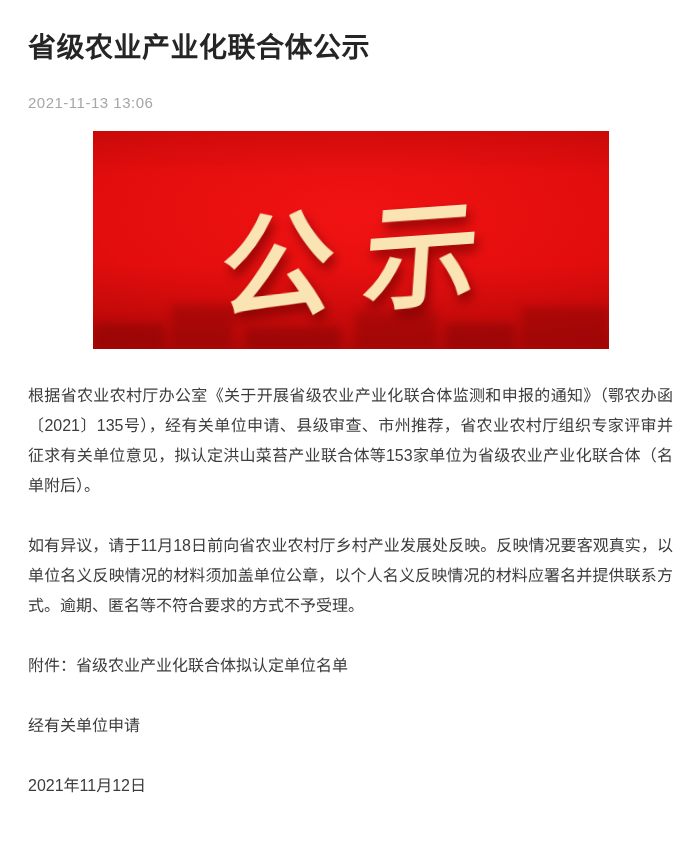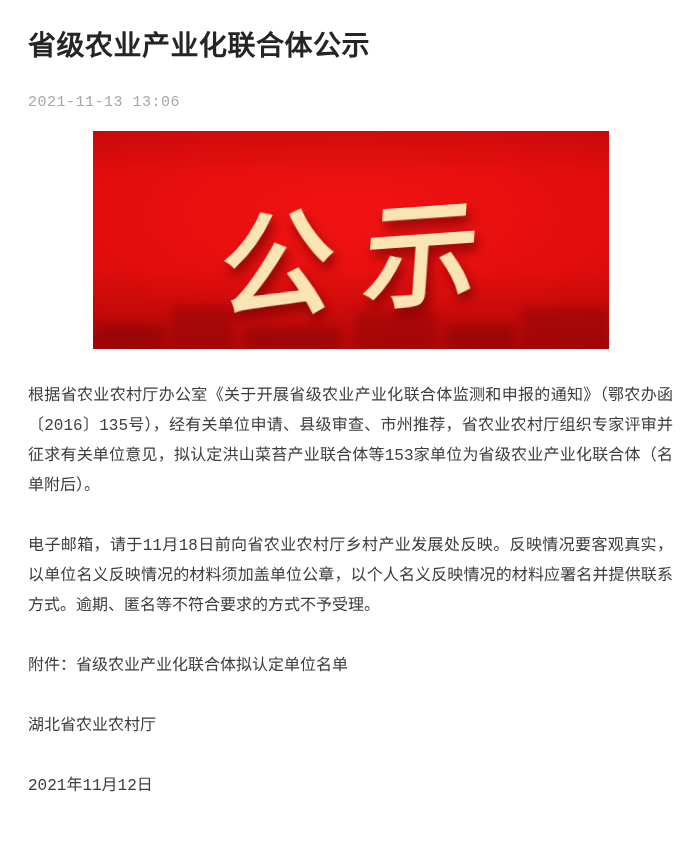--- a/index.html
+++ b/index.html
@@ -6,21 +6,20 @@
   html, body { margin: 0; padding: 0; }
   body {
     width: 699px;
     min-height: 865px;
     background: #ffffff;
     font-family: "Liberation Sans", "DejaVu Sans", sans-serif;
   }
   .page {
     width: 699px;
     padding: 0 26px 4px 28px;
-    font-family: Liberation Mono, monospace;
   }
   .page-title {
     margin: 32px 0 0;
     font-size: 28px;
     line-height: 32px;
     font-weight: 700;
     letter-spacing: 0.5px;
     color: #252525;
   }
   .pub-date {
@@ -92,25 +91,25 @@
   <h1 class="page-title">省级农业产业化联合体公示</h1>
 
   <div class="pub-date">2021-11-13 13:06</div>
 
   <div class="banner">
     <div class="banner-skyline"></div>
     <div class="banner-text">公示</div>
   </div>
 
   <div class="article">
-    <p>根据省农业农村厅办公室《关于开展省级农业产业化联合体监测和申报的通知》（鄂农办函〔2016〕135号），经有关单位申请、县级审查、市州推荐，省农业农村厅组织专家评审并征求有关单位意见，拟认定洪山菜苔产业联合体等153家单位为省级农业产业化联合体（名单附后）。</p>
+    <p>根据省农业农村厅办公室《关于开展省级农业产业化联合体监测和申报的通知》（鄂农办函〔2021〕135号），经有关单位申请、县级审查、市州推荐，省农业农村厅组织专家评审并征求有关单位意见，拟认定洪山菜苔产业联合体等153家单位为省级农业产业化联合体（名单附后）。</p>
 
-    <p>电子邮箱，请于11月18日前向省农业农村厅乡村产业发展处反映。反映情况要客观真实，以单位名义反映情况的材料须加盖单位公章，以个人名义反映情况的材料应署名并提供联系方式。逾期、匿名等不符合要求的方式不予受理。</p>
+    <p>如有异议，请于11月18日前向省农业农村厅乡村产业发展处反映。反映情况要客观真实，以单位名义反映情况的材料须加盖单位公章，以个人名义反映情况的材料应署名并提供联系方式。逾期、匿名等不符合要求的方式不予受理。</p>
 
 
     <p>附件：省级农业产业化联合体拟认定单位名单</p>
 
-    <p>湖北省农业农村厅</p>
+    <p>经有关单位申请</p>
 
     <p>2021年11月12日</p>
   </div>
 
 </div>
 
 </body></html>

